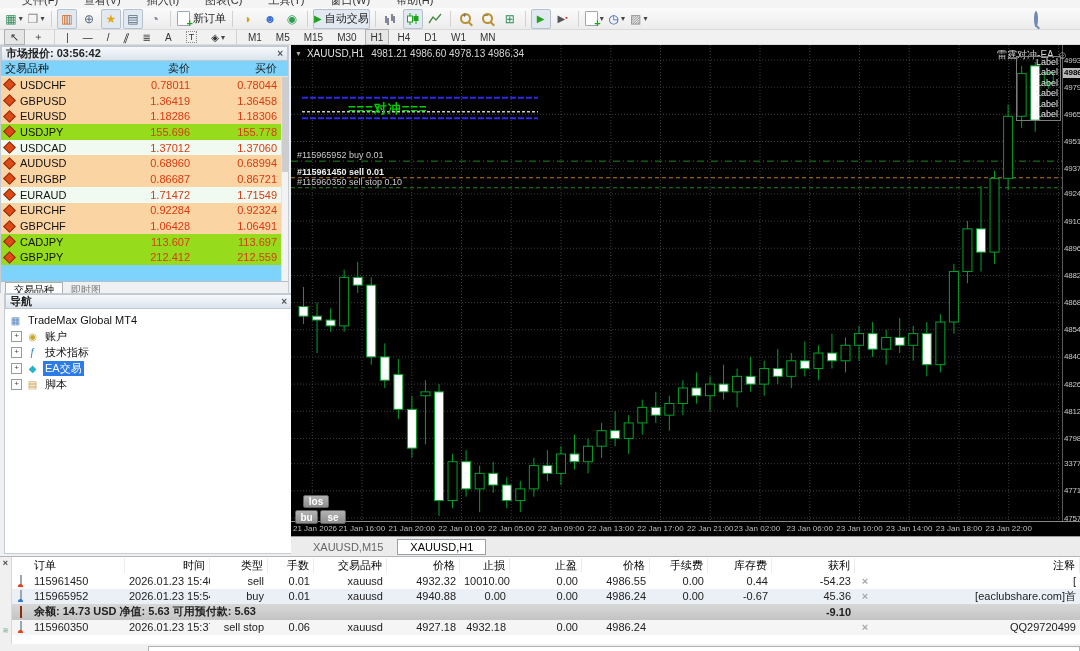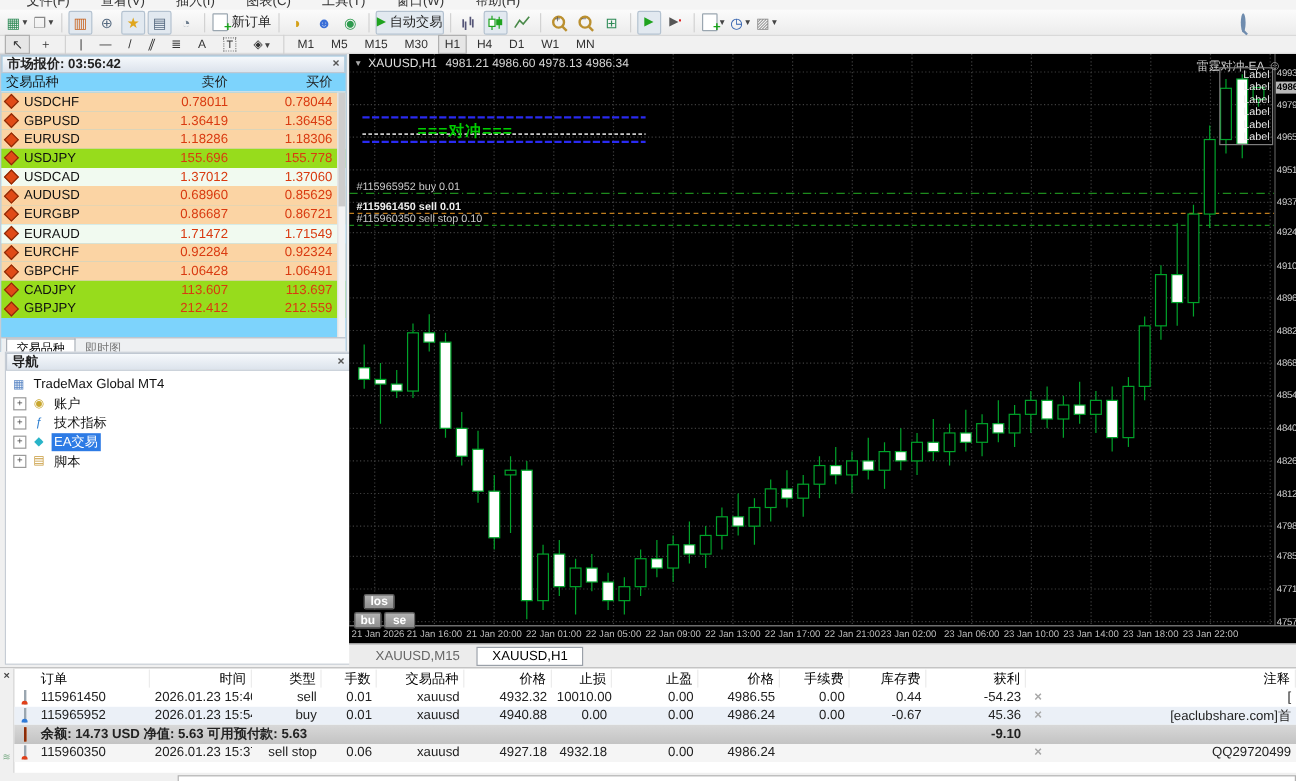--- a/index.html
+++ b/index.html
@@ -299,21 +299,21 @@
           </div>
           <div class="mw-bid">1.37012</div>
           <div class="mw-ask">1.37060</div>
         </div>
         <div class="mw-row bg-orange">
           <div class="mw-sym">
             <span class="diamond"></span>
             <span>AUDUSD</span>
           </div>
           <div class="mw-bid">0.68960</div>
-          <div class="mw-ask">0.85629</div>
+          <div class="mw-ask">0.68994</div>
         </div>
         <div class="mw-row bg-orange">
           <div class="mw-sym">
             <span class="diamond"></span>
             <span>EURGBP</span>
           </div>
           <div class="mw-bid">0.86687</div>
           <div class="mw-ask">0.86721</div>
         </div>
         <div class="mw-row bg-light">
@@ -567,21 +567,21 @@
         <div class="pa-label" style="top: 144.408px;">4924</div>
         <div class="pa-label" style="top: 171.578px;">4910</div>
         <div class="pa-label" style="top: 198.748px;">4896</div>
         <div class="pa-label" style="top: 225.918px;">4882</div>
         <div class="pa-label" style="top: 253.087px;">4868</div>
         <div class="pa-label" style="top: 280.257px;">4854</div>
         <div class="pa-label" style="top: 307.427px;">4840</div>
         <div class="pa-label" style="top: 334.597px;">4826</div>
         <div class="pa-label" style="top: 361.767px;">4812</div>
         <div class="pa-label" style="top: 388.937px;">4798</div>
-        <div class="pa-label" style="top: 414.166px;">4785</div>
+        <div class="pa-label" style="top: 414.166px;">3377</div>
         <div class="pa-label" style="top: 441.335px;">4771</div>
         <div class="pa-label" style="top: 468.505px;">4757</div>
         <div class="pa-tag" style="top: 23.1191px;">4986</div>
       </div>
     <div id="time-axis">
         <div class="ta-label" style="left: 2px;">21 Jan 2026</div>
         <div class="ta-label" style="left: 45px; width: 52px; text-align: center;">21 Jan 16:00</div>
         <div class="ta-label" style="left: 94.75px; width: 52px; text-align: center;">21 Jan 20:00</div>
         <div class="ta-label" style="left: 144.5px; width: 52px; text-align: center;">22 Jan 01:00</div>
         <div class="ta-label" style="left: 194.25px; width: 52px; text-align: center;">22 Jan 05:00</div>

